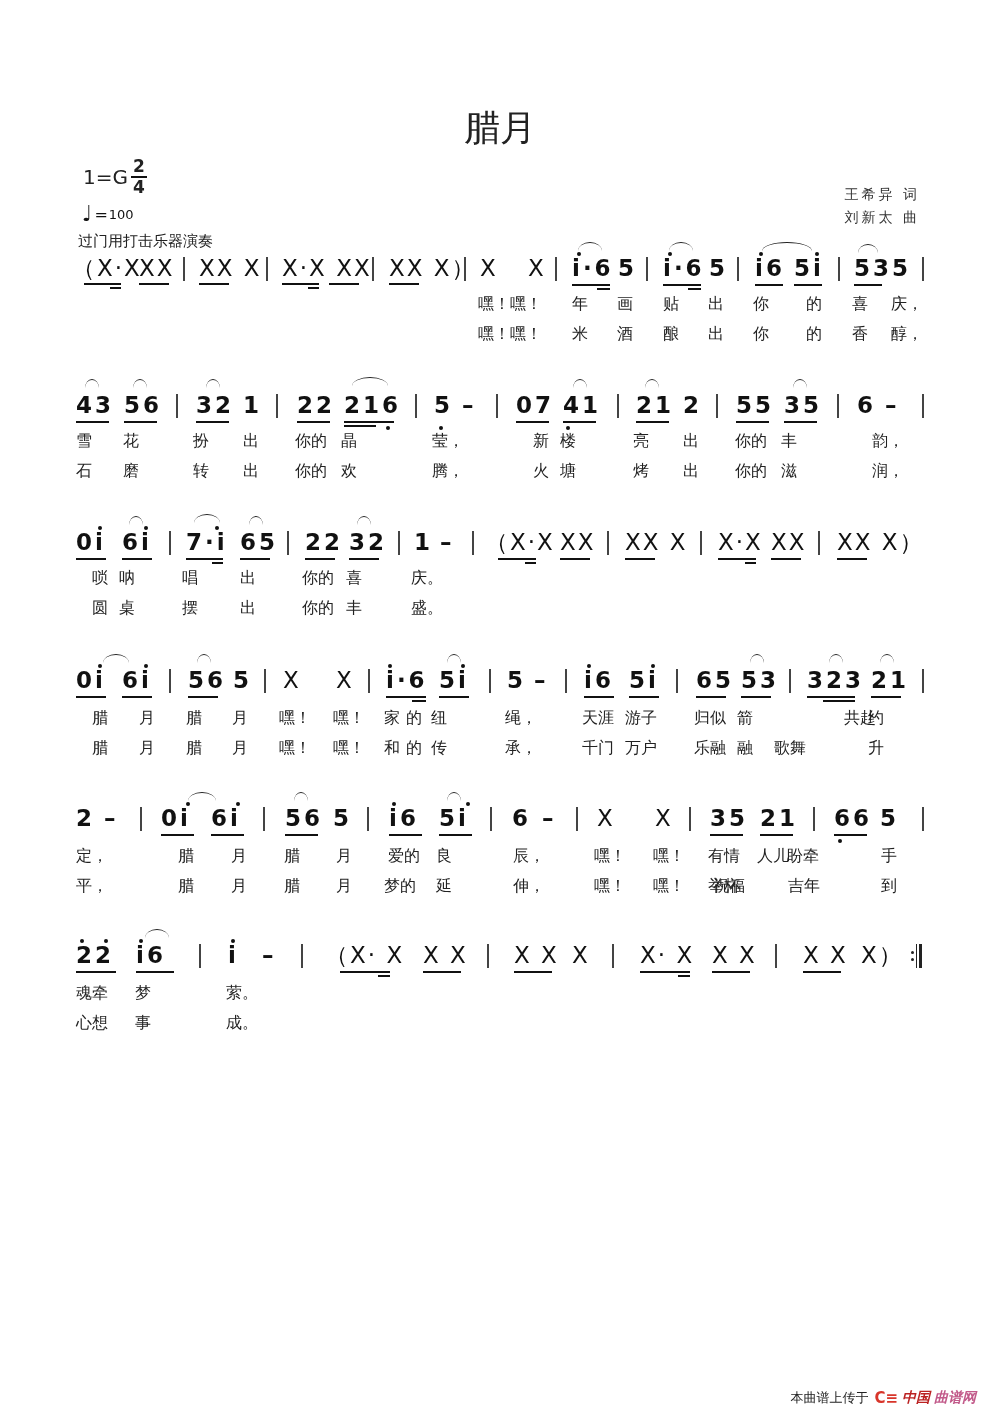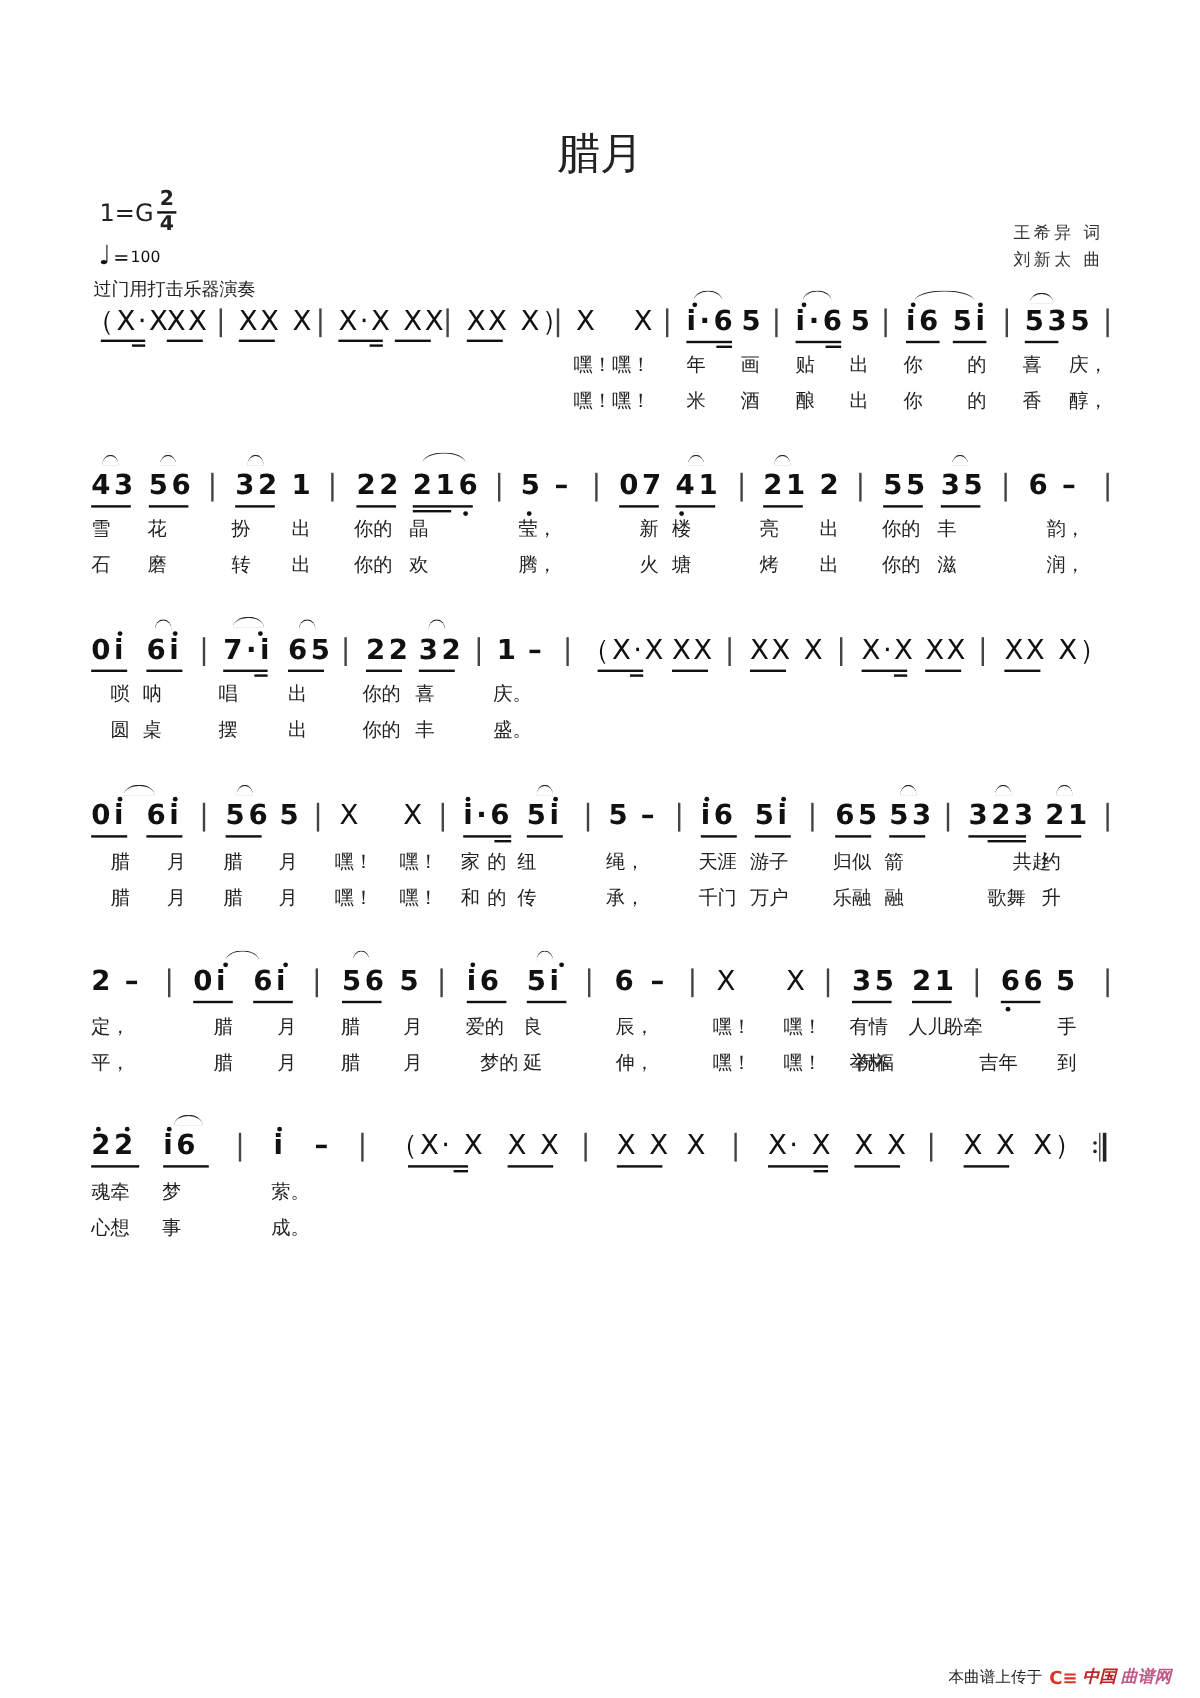--- a/index.html
+++ b/index.html
@@ -364,21 +364,21 @@
     <span class="lyric" style="left:279px">嘿！</span>
     <span class="lyric" style="left:333px">嘿！</span>
     <span class="lyric" style="left:384px">和</span>
     <span class="lyric" style="left:406px">的</span>
     <span class="lyric" style="left:431px">传</span>
     <span class="lyric" style="left:505px">承，</span>
     <span class="lyric" style="left:582px">千门</span>
     <span class="lyric" style="left:625px">万户</span>
     <span class="lyric" style="left:694px">乐融</span>
     <span class="lyric" style="left:737px">融</span>
-    <span class="lyric" style="left:823px">歌舞</span>
+    <span class="lyric" style="left:774px">歌舞</span>
     <span class="lyric" style="left:868px">升</span>
   </div>
 </div>
 
 <div class="row" style="top:798px">
   <div class="notes">
     <span class="tok" style="left:76px">2</span>
     <span class="tok" style="left:104px">–</span>
     <div class="barline" style="left:140px"></div>
     <span class="tok" style="left:161px">0i</span>
@@ -434,28 +434,28 @@
     <span class="lyric" style="left:757px">人儿</span>
     <span class="lyric" style="left:787px">盼牵</span>
     <span class="lyric" style="left:881px">手</span>
   </div>
   <div class="lyrics" style="top:78px">
     <span class="lyric" style="left:76px">平，</span>
     <span class="lyric" style="left:178px">腊</span>
     <span class="lyric" style="left:231px">月</span>
     <span class="lyric" style="left:284px">腊</span>
     <span class="lyric" style="left:336px">月</span>
-    <span class="lyric" style="left:400px">梦的</span>
+    <span class="lyric" style="left:384px">梦的</span>
     <span class="lyric" style="left:436px">延</span>
     <span class="lyric" style="left:513px">伸，</span>
     <span class="lyric" style="left:594px">嘿！</span>
     <span class="lyric" style="left:653px">嘿！</span>
     <span class="lyric" style="left:708px">举杯</span>
     <span class="lyric" style="left:713px">祝福</span>
-    <span class="lyric" style="left:816px">吉年</span>
+    <span class="lyric" style="left:788px">吉年</span>
     <span class="lyric" style="left:881px">到</span>
   </div>
 </div>
 
 <div class="row" style="top:935px">
   <div class="notes">
     <span class="tok" style="left:76px">22</span>
     <span class="tok" style="left:136px">i6</span>
     <div class="barline" style="left:199px"></div>
     <span class="tok" style="left:228px">i</span>

